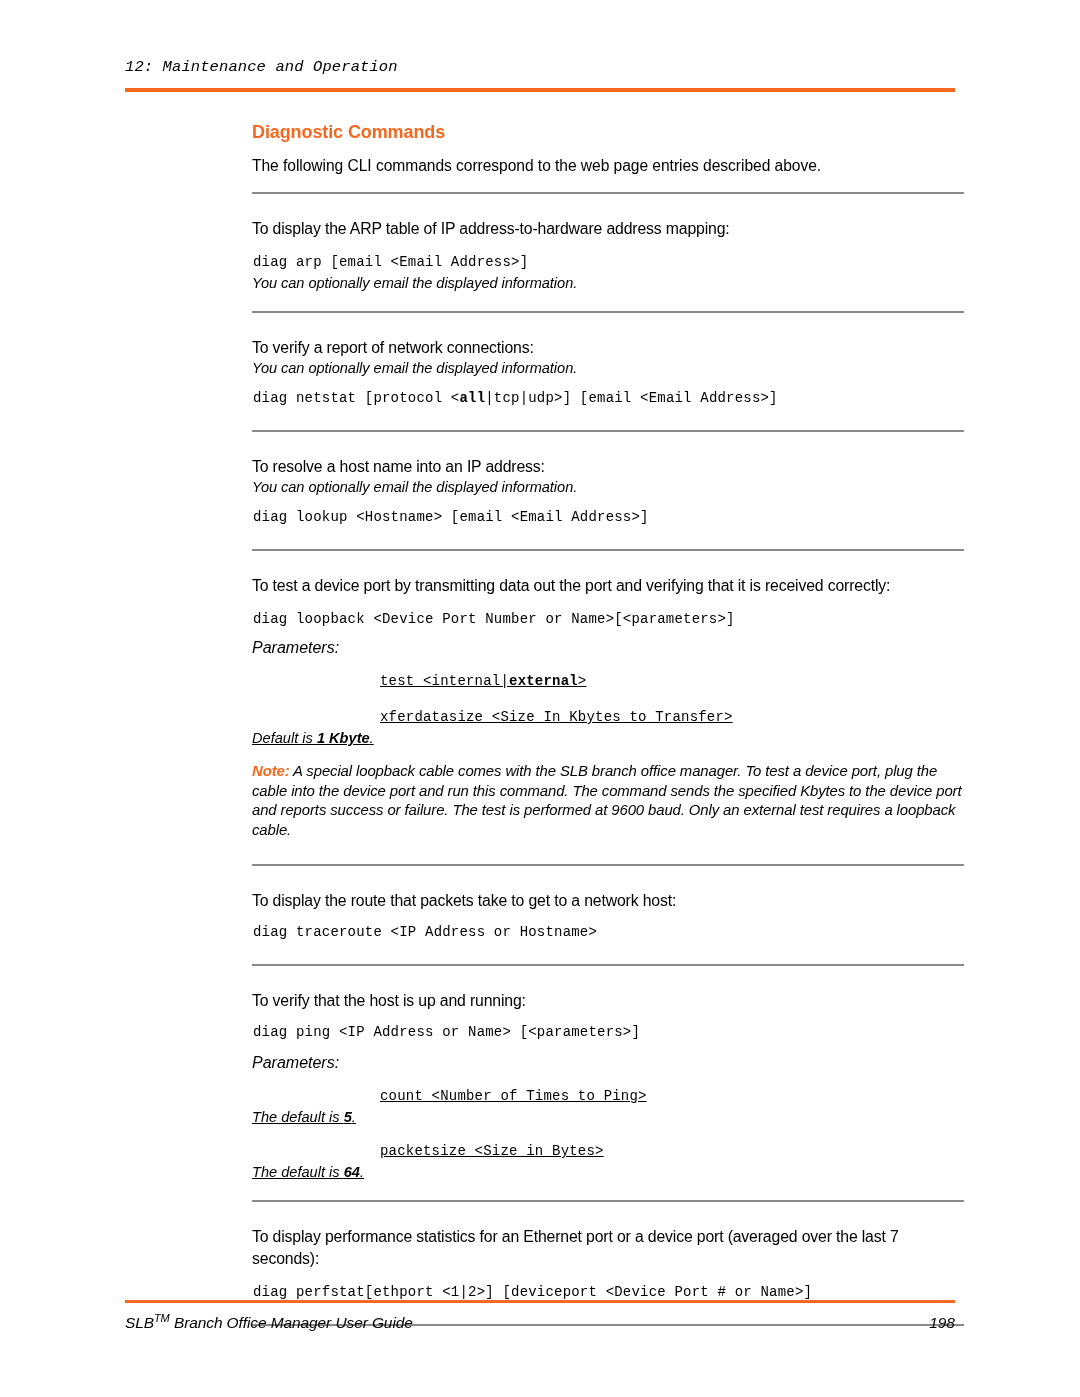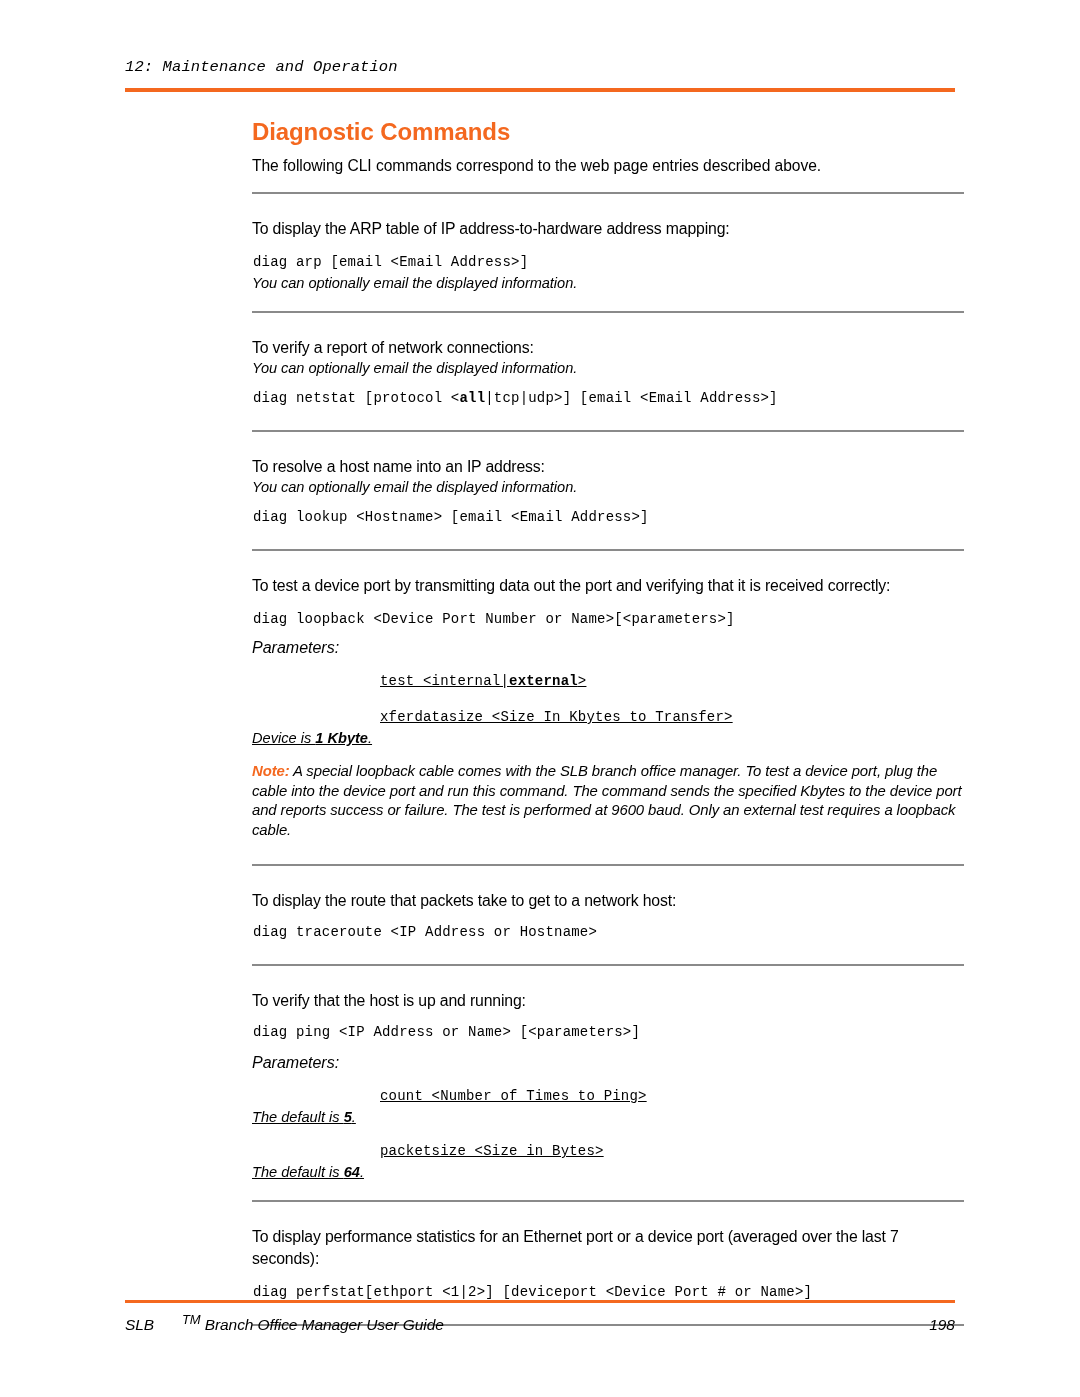--- a/index.html
+++ b/index.html
@@ -50,21 +50,21 @@
     position: absolute;
     left: 252px;
     top: 118px;
     width: 712px;
   }
 
   h1.section-title {
     margin: 0;
     padding: 0;
     color: #F4681F;
-    font-size: 24px;
+    font-size: 18px;
     font-weight: bold;
     letter-spacing: -0.1px;
     line-height: 28px;
   }
 
   p.intro {
     margin: 10px 0 0 0;
     font-size: 15.6px;
     line-height: 20px;
     letter-spacing: -0.05px;
@@ -160,21 +160,21 @@
     top: 1312px;
     width: 830px;
     display: flex;
     justify-content: space-between;
     align-items: baseline;
     font-style: italic;
     font-size: 15.5px;
   }
   .footer-title { letter-spacing: -0.1px; }
   .footer-page  { letter-spacing: 0px; }
-  sup.tm { font-size: 13px; vertical-align: super; font-style: italic; margin-left: 28px; }
+  sup.tm { font-size: 11px; vertical-align: super; font-style: italic; }
 </style>
 </head>
 <body>
 
 <div class="page">
 
   <div class="header">
     <span class="header-text">12: Maintenance and Operation</span>
   </div>
   <div class="header-rule"></div>
@@ -224,21 +224,21 @@
     <div class="block">
       <h2 class="cmd-heading">To test a device port by transmitting data out the port and verifying that it is received correctly:</h2>
       <div style="height:10px"></div>
       <p class="cmd">diag loopback &lt;Device Port Number or Name&gt;[&lt;parameters&gt;]</p>
       <div style="height:6px"></div>
       <p class="params-label">Parameters:</p>
       <div style="height:10px"></div>
       <p class="cmd indent"><span>test &lt;internal|</span><b>external</b><span>&gt;</span></p>
       <div style="height:12px"></div>
       <p class="cmd indent">xferdatasize &lt;Size In Kbytes to Transfer&gt;</p>
-      <p class="default-line indent"><span>Device is </span><b>1 Kbyte</b><span>.</span></p>
+      <p class="default-line indent"><span>Default is </span><b>1 Kbyte</b><span>.</span></p>
       <div style="height:14px"></div>
       <p class="note-para"><span class="note-label">Note:</span><span> A special loopback cable comes with the SLB branch office manager. To test a device port, plug the cable into the device port and run this command. The command sends the specified Kbytes to the device port and reports success or failure. The test is performed at 9600 baud. Only an external test requires a loopback cable.</span></p>
     </div>
 
     <div class="sp-before-sep" style="height:24px"></div>
     <hr class="sep">
     <div class="sp-after-sep"></div>
 
     <div class="block">
       <h2 class="cmd-heading">To display the route that packets take to get to a network host:</h2>

